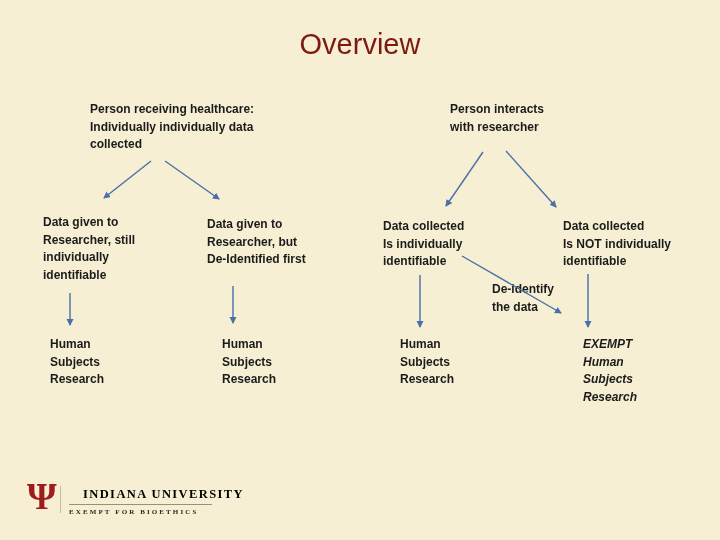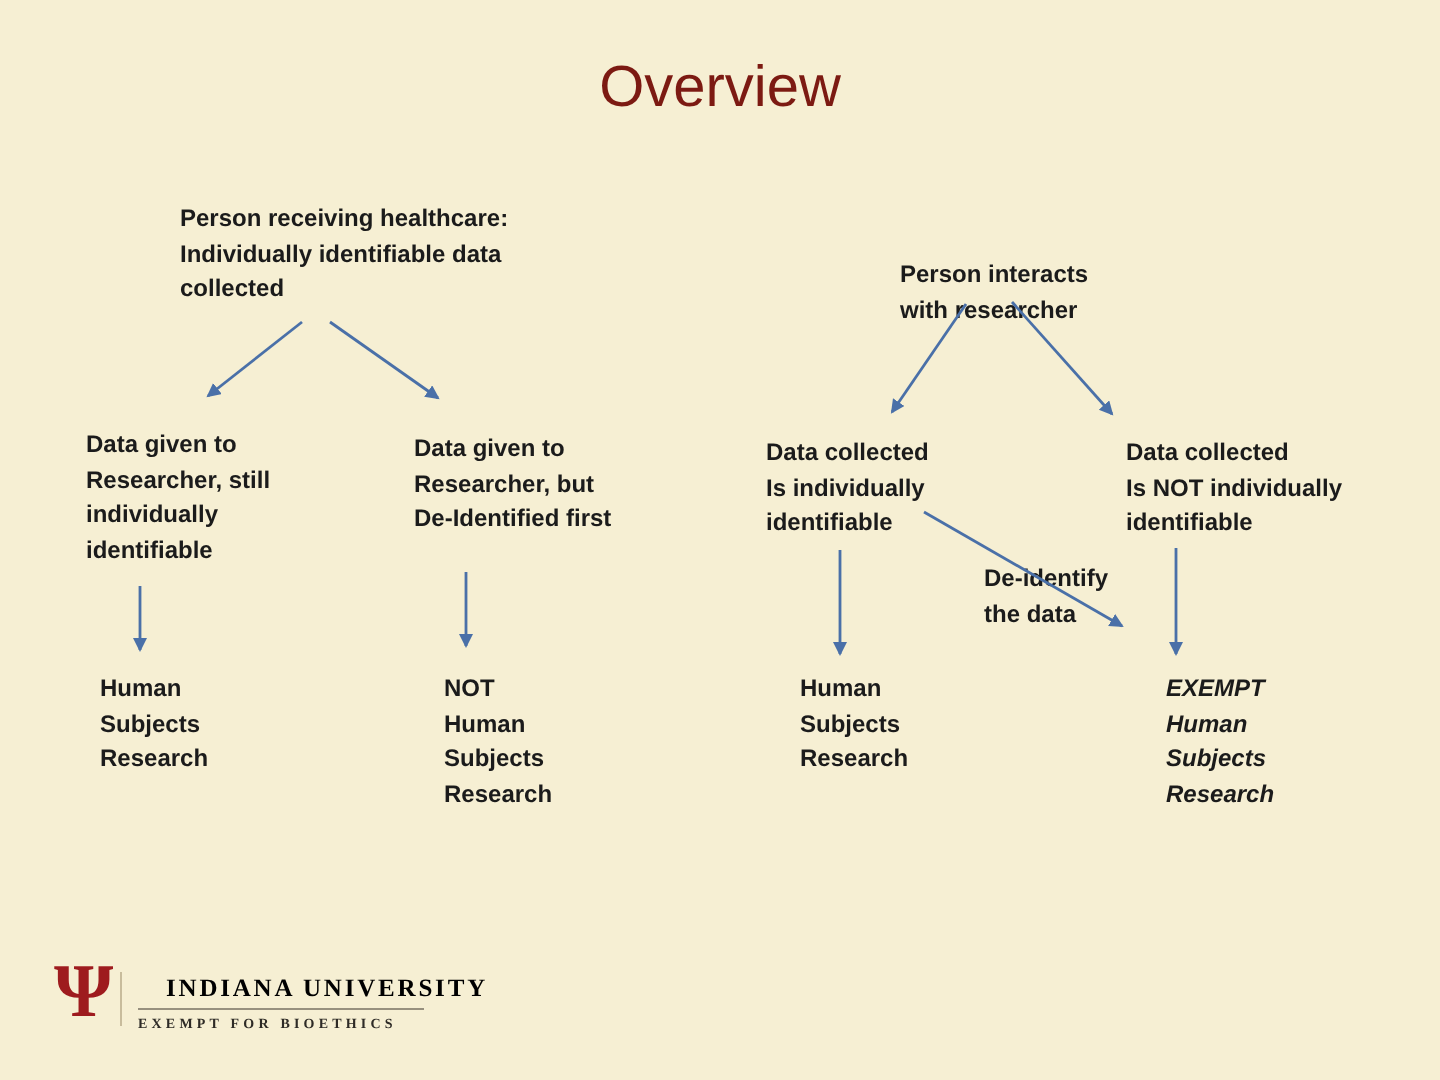--- a/index.html
+++ b/index.html
@@ -14,21 +14,21 @@
     font:400 29px/34px "Liberation Sans",sans-serif;
     color:#7C1A12;
   }
   .node{
     position:absolute;
     font:600 12px/17.5px "Liberation Sans",sans-serif;
     color:#1B1B1B;
     white-space:pre-line;
   }
   #n-healthcare{left:90px;top:101px;width:190px;}
-  #n-interacts{left:450px;top:101px;width:140px;margin-top:28px;}
+  #n-interacts{left:450px;top:101px;width:140px;}
   #n-given-still{left:43px;top:214px;width:130px;}
   #n-given-deid{left:207px;top:216px;width:150px;}
   #n-collected-id{left:383px;top:218px;width:130px;}
   #n-collected-not{left:563px;top:218px;width:140px;}
   #n-deidentify{left:492px;top:281px;width:90px;}
   #n-hsr-left{left:50px;top:336px;width:100px;}
   #n-not-hsr{left:222px;top:336px;width:100px;}
   #n-hsr-right{left:400px;top:336px;width:100px;}
   #n-exempt{left:583px;top:336px;width:100px;font-style:italic;}
   .emph{font-weight:bold;display:block;}
@@ -52,21 +52,21 @@
     font:bold 7px/9px "Liberation Serif",serif;
     letter-spacing:2.1px;color:#2E2B26;
   }
 </style>
 </head>
 <body>
 
 <div class="slide-title">Overview</div>
 
 <div class="node" id="n-healthcare">Person receiving healthcare:
-Individually identifiable data
+Individually individually data
 collected</div>
 <div class="node" id="n-interacts">Person interacts
 with researcher</div>
 
 <div class="node" id="n-given-still">Data given to
 Researcher, still
 individually
 identifiable</div>
 <div class="node" id="n-given-deid">Data given to
 Researcher, but
@@ -77,21 +77,21 @@
 <div class="node" id="n-collected-not">Data collected
 Is NOT individually
 identifiable</div>
 
 <div class="node" id="n-deidentify">De-identify
 the data</div>
 
 <div class="node" id="n-hsr-left">Human
 Subjects
 Research</div>
-<div class="node" id="n-not-hsr"><span class="emph">NOT</span><span>Human
+<div class="node" id="n-not-hsr"><span>Human
 Subjects
 Research</span></div>
 <div class="node" id="n-hsr-right">Human
 Subjects
 Research</div>
 <div class="node" id="n-exempt">EXEMPT
 Human
 Subjects
 Research</div>
 

